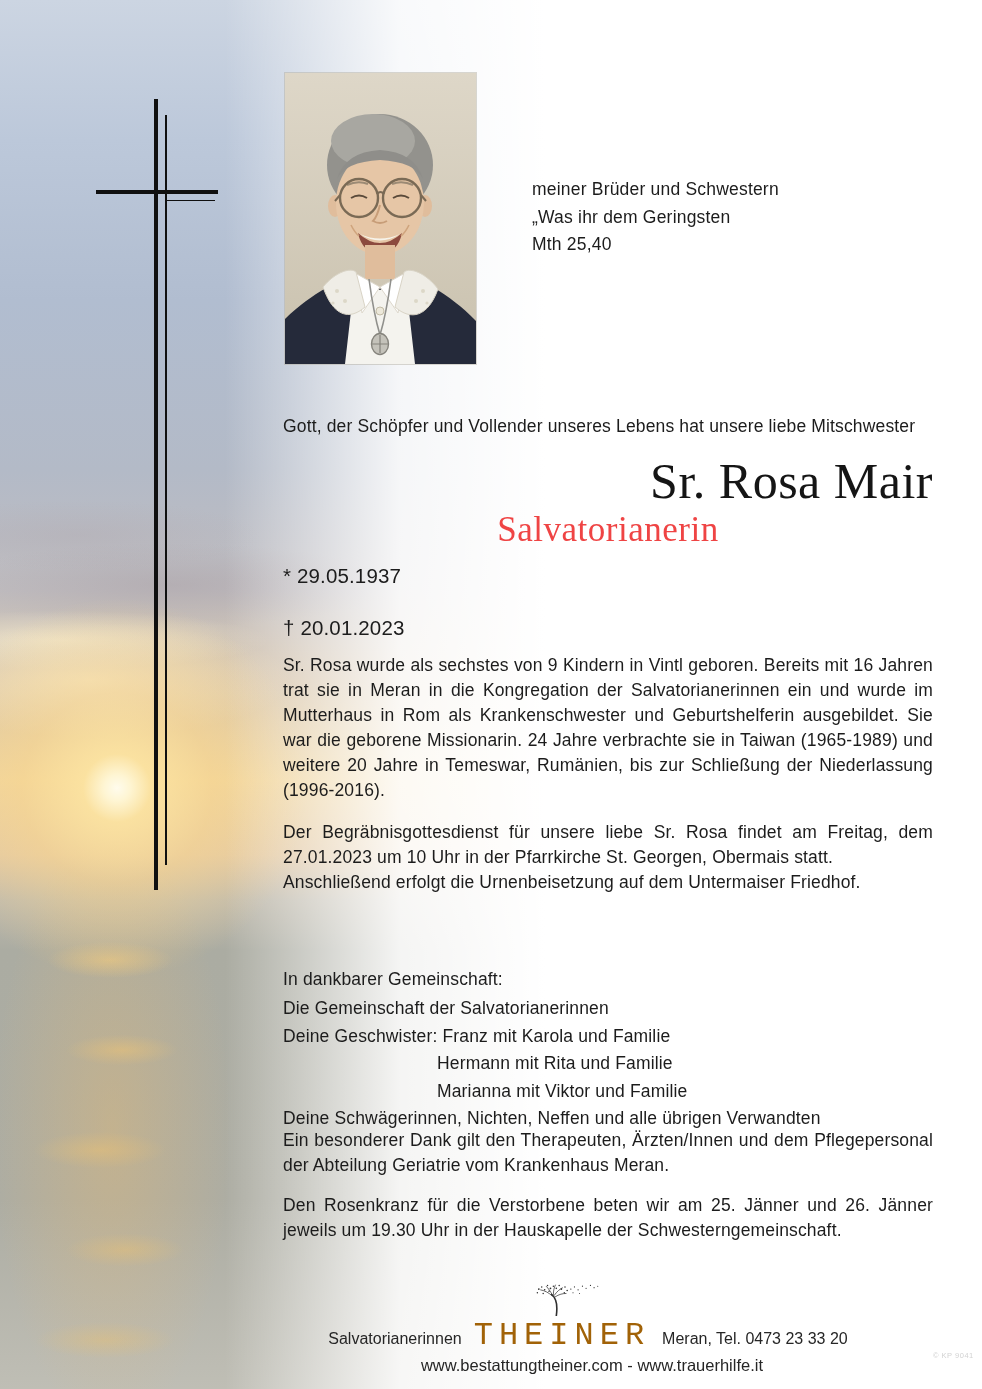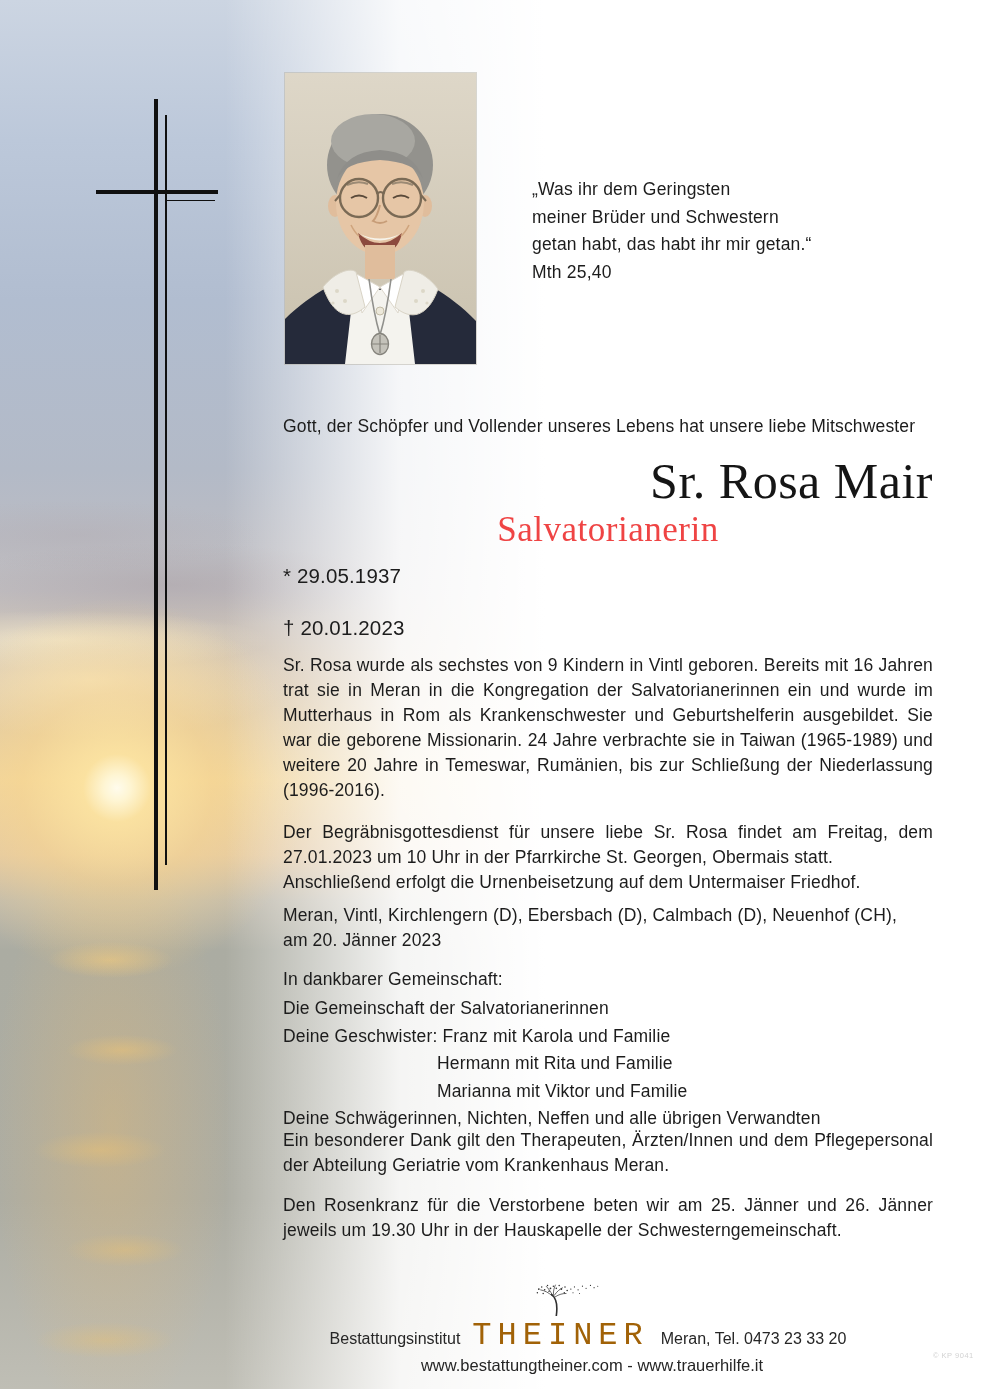--- a/index.html
+++ b/index.html
@@ -135,42 +135,37 @@
       <circle cx="95" cy="238" r="4" fill="#ece8da" stroke="#c2bba6" stroke-width="1"></circle>
 
       <path d="M84 206 C 88 236 92 252 95 262" stroke="#90908c" stroke-width="1.6" fill="none"></path>
       <path d="M106 206 C 102 236 98 252 95 262" stroke="#90908c" stroke-width="1.6" fill="none"></path>
       <ellipse cx="95" cy="271" rx="8.5" ry="10.5" fill="#c4c2ba" stroke="#85837c" stroke-width="1.4"></ellipse>
       <path d="M95 262 L95 280 M87 271 L103 271" stroke="#85837c" stroke-width="1.2"></path>
     </svg>
   </div>
 
   <div class="quote">
+    <div>meiner Brüder und Schwestern</div>
     <div>„Was ihr dem Geringsten</div>
-    <div>meiner Brüder und Schwestern</div>
-    <div>getan habt, das habt ihr mir getan.“</div>
     <div class="quote-ref">Mth 25,40</div>
   </div>
 
   <div class="col intro">Gott, der Schöpfer und Vollender unseres Lebens hat unsere liebe Mitschwester</div>
   <div class="col name">Sr. Rosa Mair</div>
   <div class="col order">Salvatorianerin</div>
   <div class="col dates">
     <span>* 29.05.1937</span>
     <span>† 20.01.2023</span>
   </div>
 
   <div class="col p2 justify">Sr. Rosa wurde als sechstes von 9 Kindern in Vintl geboren. Bereits mit 16 Jahren trat sie in Meran in die Kongregation der Salvatorianerinnen ein und wurde im Mutterhaus in Rom als Krankenschwester und Geburtshelferin ausgebildet. Sie war die geborene Missionarin. 24 Jahre verbrachte sie in Taiwan (1965-1989) und weitere 20 Jahre in Temeswar, Rumänien, bis zur Schließung der Niederlassung (1996-2016).</div>
   <div class="col p3 justify">
     <span>Der Begräbnisgottesdienst für unsere liebe Sr. Rosa findet am Freitag, dem 27.01.2023 um 10 Uhr in der Pfarrkirche St. Georgen, Obermais statt.</span><br>
     <span>Anschließend erfolgt die Urnenbeisetzung auf dem Untermaiser Friedhof.</span>
-  </div>
-  <div class="col places">
-    <div>Meran, Vintl, Kirchlengern (D), Ebersbach (D), Calmbach (D), Neuenhof (CH),</div>
-    <div>am 20. Jänner 2023</div>
   </div>
 
   <div class="col gratitude">In dankbarer Gemeinschaft:</div>
 
   <div class="col thanks justify">Ein besonderer Dank gilt den Therapeuten, Ärzten/Innen und dem Pflegepersonal der Abteilung Geriatrie vom Krankenhaus Meran.</div>
 
   <div class="col mourners">
     <div>Die Gemeinschaft der Salvatorianerinnen</div>
     <div>Deine Geschwister: Franz mit Karola und Familie</div>
     <div class="mourner-indent">Hermann mit Rita und Familie</div>
@@ -205,21 +200,21 @@
         <circle cx="74" cy="3" r="0.8"></circle>
           <circle cx="79" cy="6" r="0.8"></circle>
           <circle cx="85" cy="2" r="0.8"></circle>
         <circle cx="90" cy="5" r="0.8"></circle>
           <circle cx="95" cy="3" r="0.7"></circle>
           <circle cx="61" cy="12" r="0.8"></circle>
         <circle cx="70" cy="13" r="0.7"></circle>
       </g>
     </svg>
     <div class="footer-line1">
-      <span>Bestattungsinstitut</span>
+      <span>Salvatorianerinnen</span>
       <span class="brand">THEINER</span>
       <span>Meran, Tel. 0473 23 33 20</span>
     </div>
     <div class="footer-line2">www.bestattungtheiner.com - www.trauerhilfe.it</div>
   </div>
 
   <div class="print-code">© KP 9041</div>
 
 </div>
 

